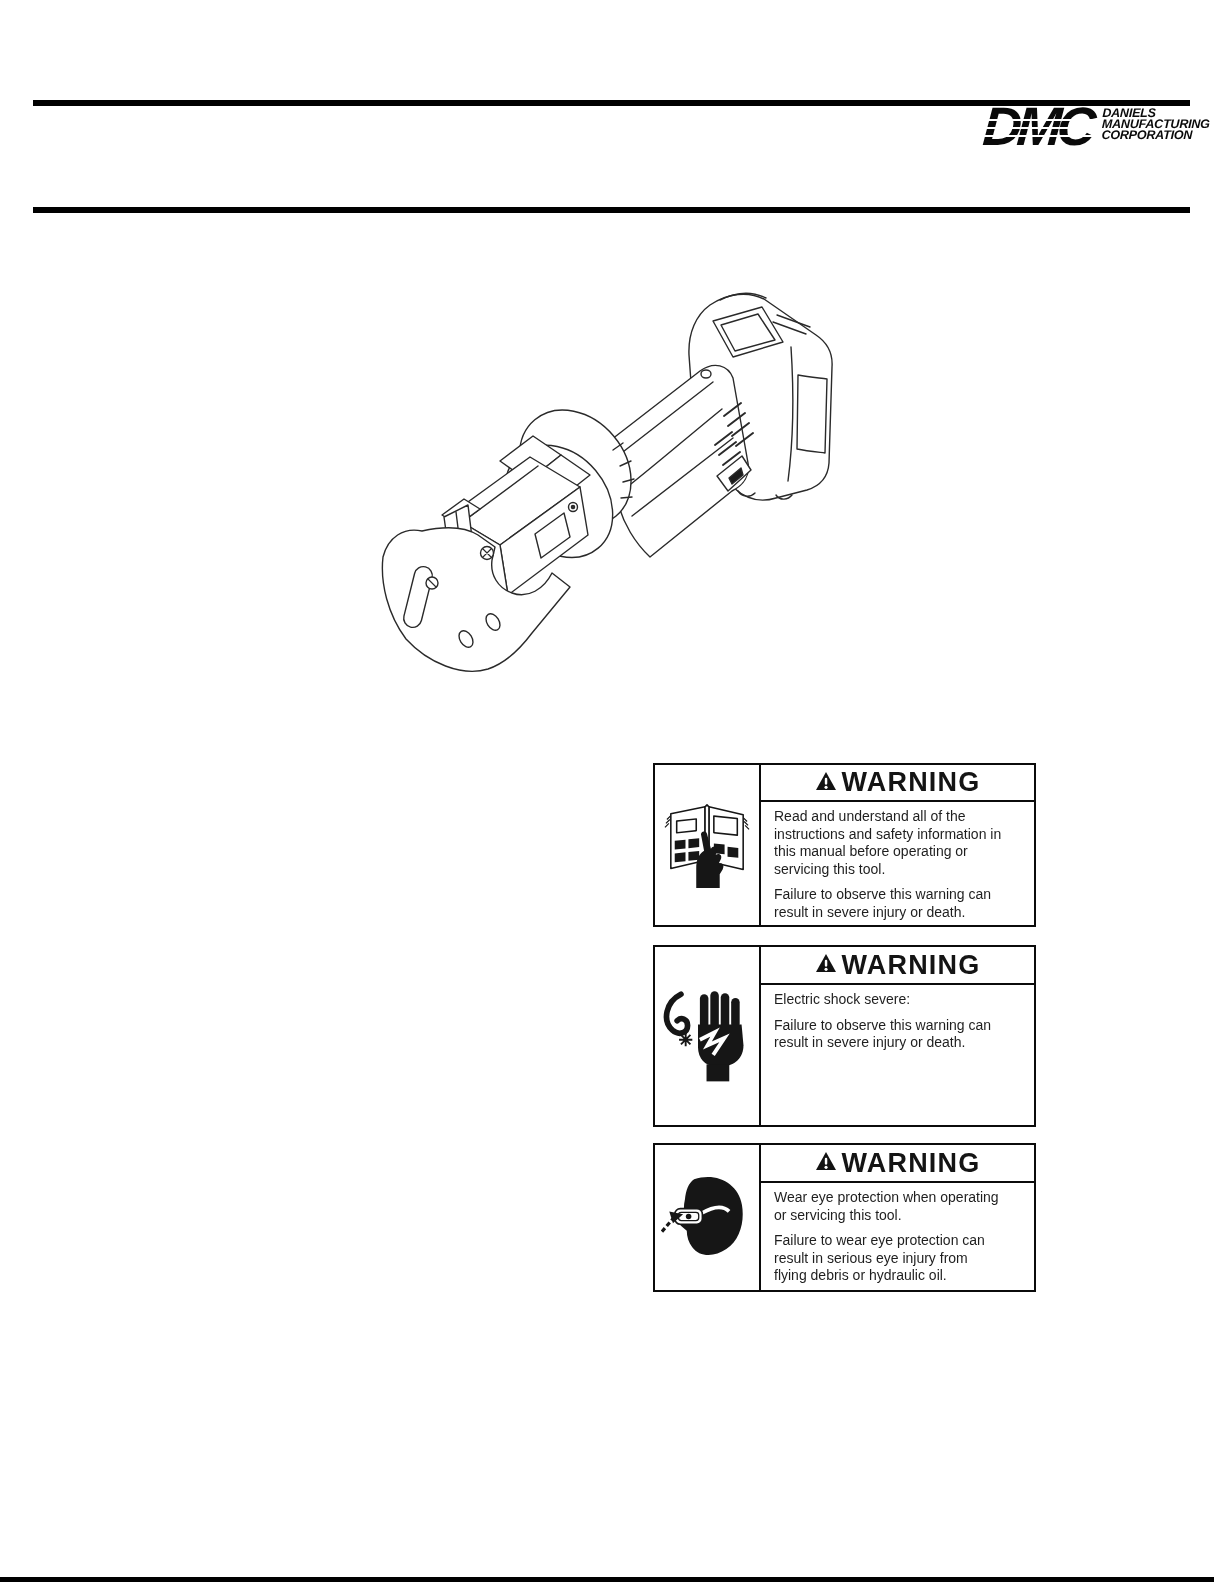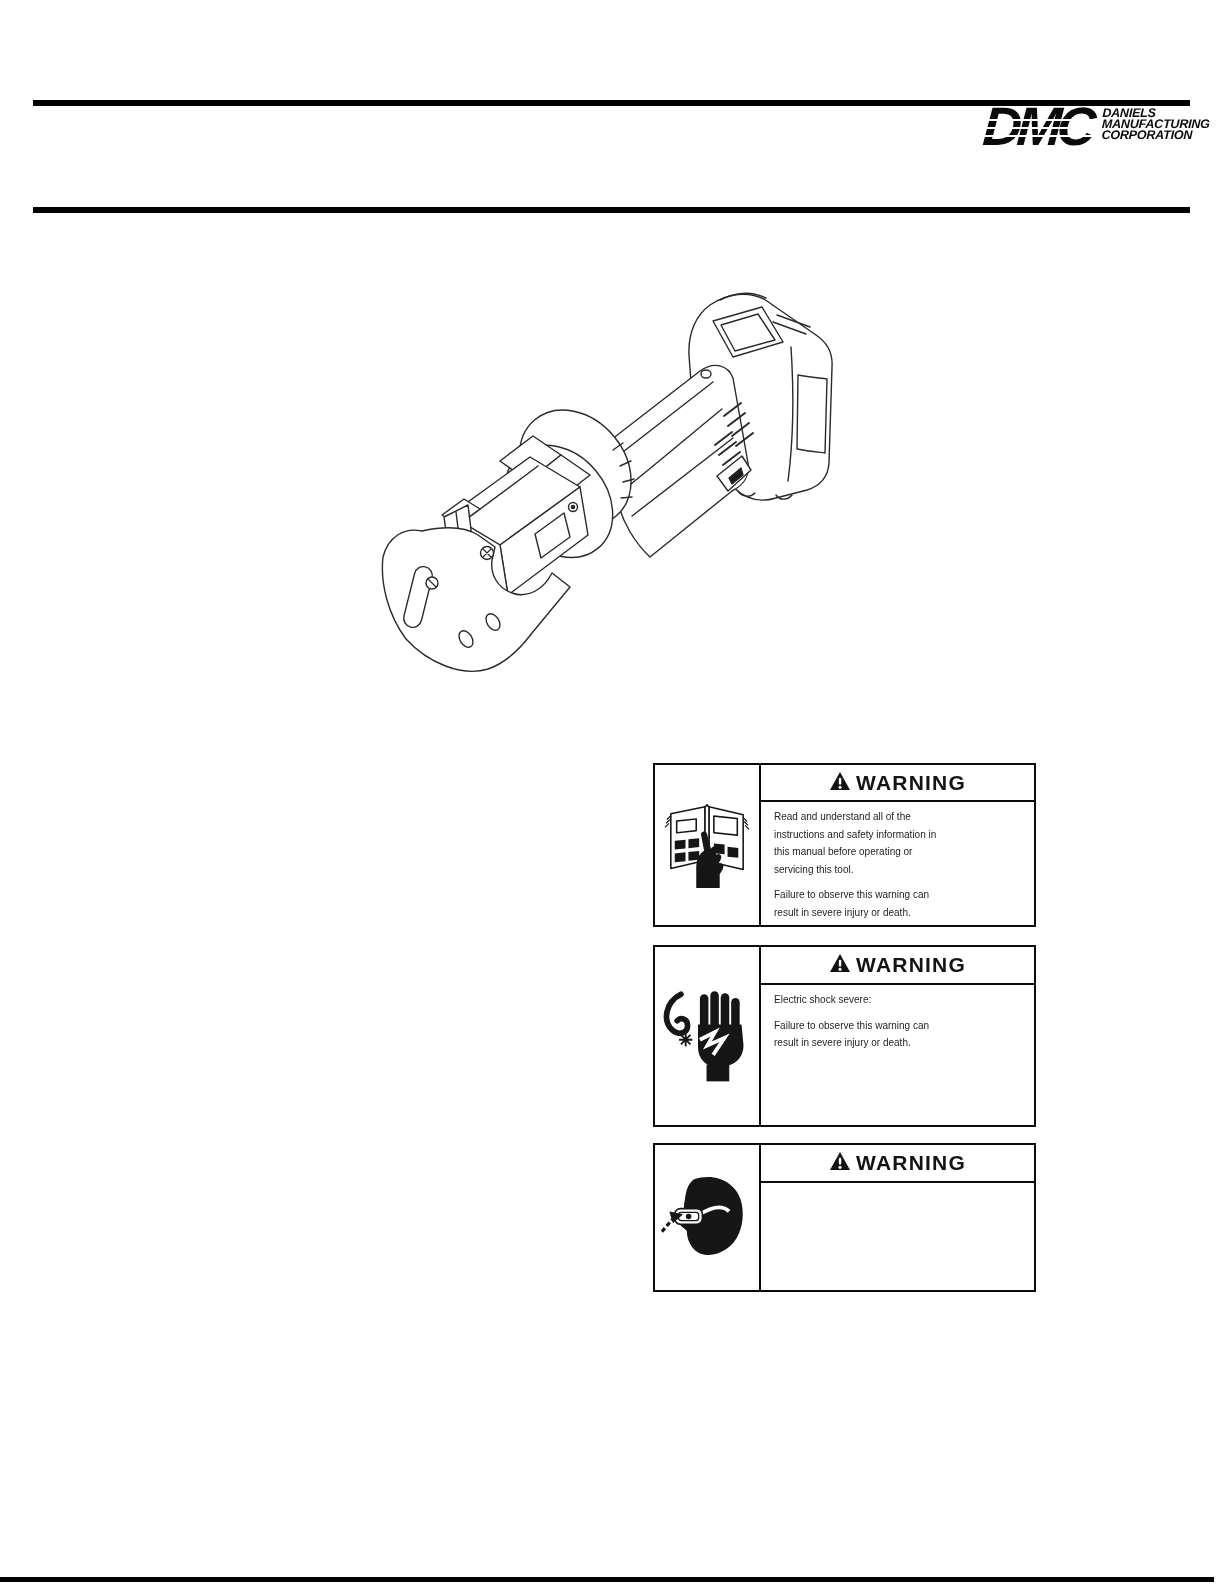--- a/index.html
+++ b/index.html
@@ -34,22 +34,22 @@
     border:2.5px solid #0b0b0b;background:#fff;display:flex;overflow:hidden;
   }
   .warn-1{top:763px;height:164px;}
   .warn-2{top:945px;height:182px;}
   .warn-3{top:1143px;height:149px;}
   .warn-icon-cell{width:104px;flex:0 0 104px;border-right:2.5px solid #0b0b0b;
     display:flex;align-items:center;justify-content:center;}
   .warn-body{flex:1;display:flex;flex-direction:column;min-width:0;}
   .warn-header{height:38px;box-sizing:border-box;border-bottom:2.5px solid #0b0b0b;
     display:flex;align-items:center;justify-content:center;gap:5px;}
-  .warn-header .wtxt{font-weight:bold;font-size:21px;letter-spacing:1.2px;color:#141414;}
-  .warn-text{padding:6px 8px 4px 13px;font-size:10px;line-height:17.5px;color:#1e1e1e;}
+  .warn-header .wtxt{font-weight:bold;font-size:27px;letter-spacing:1.2px;color:#141414;}
+  .warn-text{padding:6px 8px 4px 13px;font-size:14px;line-height:17.5px;color:#1e1e1e;}
   .warn-text p{margin:0 0 8px 0;white-space:pre-line;}
   .warn-text p:last-child{margin-bottom:0;}
 </style>
 </head>
 <body>
 
 <div class="page">
 
   <div class="rule rule-top"></div>
 
@@ -240,18 +240,25 @@
       <div class="warn-header">
         <span>
           <svg width="22" height="20" viewBox="0 0 24 22">
             <path d="M12,1 L23,21 L1,21 Z" fill="#121212"></path>
             <rect x="10.7" y="7.5" width="2.7" height="7.5" rx="1.2" fill="#fff"></rect>
             <circle cx="12.05" cy="18" r="1.7" fill="#fff"></circle>
           </svg>
         </span>
         <span class="wtxt">WARNING</span>
       </div>
+      <div class="warn-text">
+        <p>Wear eye protection when operating
+or servicing this tool.</p>
+        <p>Failure to wear eye protection can
+result in serious eye injury from
+flying debris or hydraulic oil.</p>
+      </div>
     </div>
   </div>
 
   <div class="rule rule-bottom"></div>
 
 </div>
 
 </body></html>

